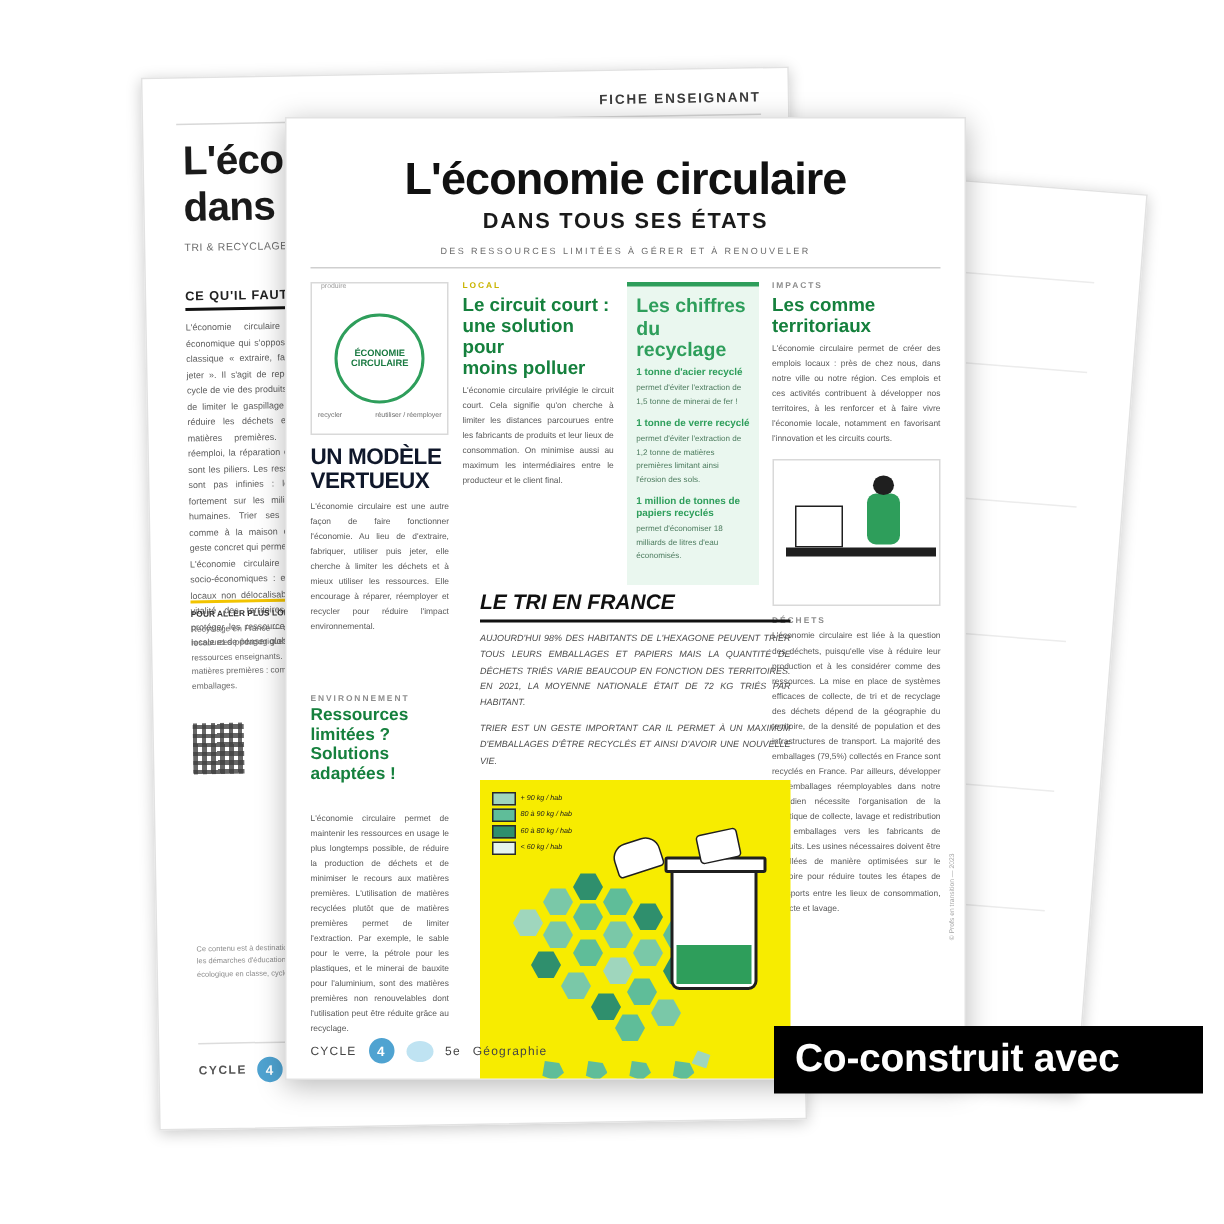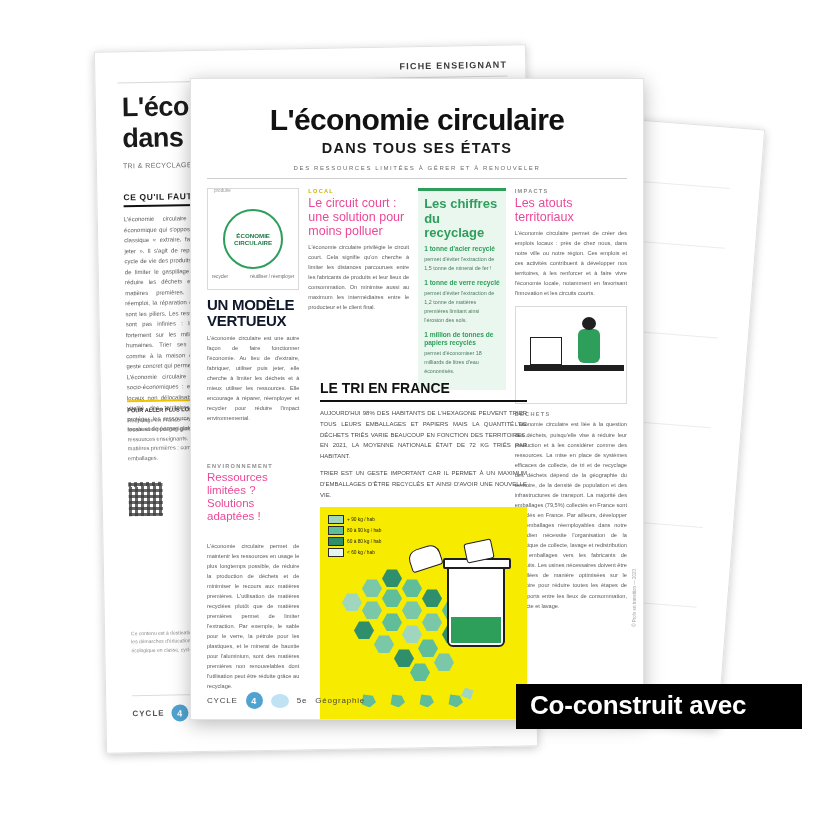--- a/index.html
+++ b/index.html
@@ -113,21 +113,21 @@
 
   .cols{display:flex;gap:9px;margin-top:9px;}
   .col{}
   .c1{width:97px;}
   .c2{width:106px;}
   .c3{width:92px;}
   .c4{width:118px;}
 
   .lbl{font-size:5.6px;letter-spacing:1.3px;font-weight:bold;color:#8d8d8d;margin-bottom:2px;}
   .lbl-y{color:#c9b400;}
-  .h-mid{font-size:12.5px;font-weight:normal;line-height:1.12;color:#ec4899;margin:0 0 4px 0;}
+  .h-mid{font-size:12.5px;font-weight:bold;line-height:1.12;color:#15803d;margin:0 0 4px 0;}
   .h-green{font-size:13px;font-weight:bold;line-height:1.12;color:#2e9e5b;margin:0 0 4px 0;}
   .h-big{font-size:15px;font-weight:bold;line-height:1.05;color:#0f172a;margin:2px 0 4px 0;letter-spacing:-.3px;}
   .body{font-size:5.6px;line-height:1.8;color:#5a5a5a;text-align:justify;}
 
   
   .ce-box{
     border:1px solid #d9d9d9;padding:6px 5px;height:88px;position:relative;background:#fff;
   }
   .ce-tag{position:absolute;top:-1px;left:6px;font-size:4.6px;color:#9a9a9a;}
   .ce-ring{
@@ -317,36 +317,36 @@
             <div class="fig-sub">permet d'éviter l'extraction de 1,5 tonne de minerai de fer !</div>
             <div class="fig">1 tonne de verre recyclé</div>
             <div class="fig-sub">permet d'éviter l'extraction de 1,2 tonne de matières premières limitant ainsi l'érosion des sols.</div>
             <div class="fig">1 million de tonnes de papiers recyclés</div>
             <div class="fig-sub">permet d'économiser 18 milliards de litres d'eau économisés.</div>
           </div>
         </div>
 
         <div class="col c4">
           <div class="lbl">IMPACTS</div>
-          <div class="h-mid">Les atouts territoriaux</div>
+          <div class="h-mid">Les comme territoriaux</div>
           <div class="body">L'économie circulaire permet de créer des emplois locaux : près de chez nous, dans notre ville ou notre région. Ces emplois et ces activités contribuent à développer nos territoires, à les renforcer et à faire vivre l'économie locale, notamment en favorisant l'innovation et les circuits courts.</div>
 
           <div class="illus" style="position:relative;margin-top:8px;">
             <div class="person" style="left:62px;top:22px;width:22px;height:34px;border-radius:6px;"></div>
             <div class="person" style="left:66px;top:10px;width:14px;height:13px;border-radius:50%;background:#1f1f1f;"></div>
             <div class="person" style="left:8px;top:58px;width:100px;height:6px;background:#1f1f1f;"></div>
             <div class="person" style="left:14px;top:30px;width:30px;height:26px;background:#fff;border:1.5px solid #1f1f1f;"></div>
           </div>
 
           <div class="lbl">DÉCHETS</div>
           <div class="body">L'économie circulaire est liée à la question des déchets, puisqu'elle vise à réduire leur production et à les considérer comme des ressources. La mise en place de systèmes efficaces de collecte, de tri et de recyclage des déchets dépend de la géographie du territoire, de la densité de population et des infrastructures de transport. La majorité des emballages (79,5%) collectés en France sont recyclés en France. Par ailleurs, développer les emballages réemployables dans notre quotidien nécessite l'organisation de la logistique de collecte, lavage et redistribution des emballages vers les fabricants de produits. Les usines nécessaires doivent être installées de manière optimisées sur le territoire pour réduire toutes les étapes de transports entre les lieux de consommation, collecte et lavage.</div>
         </div>
       </div>
 
-      <div style="position:absolute;left:129px;top:291px;width:207px;">
+      <div style="position:absolute;left:129px;top:304px;width:207px;font-style:italic;">
         <div class="tri-head">LE TRI EN FRANCE</div>
         <div class="tri-rule"></div>
         <div class="tri-text">AUJOURD'HUI 98% DES HABITANTS DE L'HEXAGONE PEUVENT TRIER TOUS LEURS EMBALLAGES ET PAPIERS MAIS LA QUANTITÉ DE DÉCHETS TRIÉS VARIE BEAUCOUP EN FONCTION DES TERRITOIRES. EN 2021, LA MOYENNE NATIONALE ÉTAIT DE 72 KG TRIÉS PAR HABITANT.</div>
         <div class="tri-text" style="margin-top:6px">TRIER EST UN GESTE IMPORTANT CAR IL PERMET À UN MAXIMUM D'EMBALLAGES D'ÊTRE RECYCLÉS ET AINSI D'AVOIR UNE NOUVELLE VIE.</div>
 
         <div class="mapwrap">
           <div class="legend">
             <div class="row">
                 <span class="sw sw1"></span>
                 <span>+ 90 kg / hab</span>

